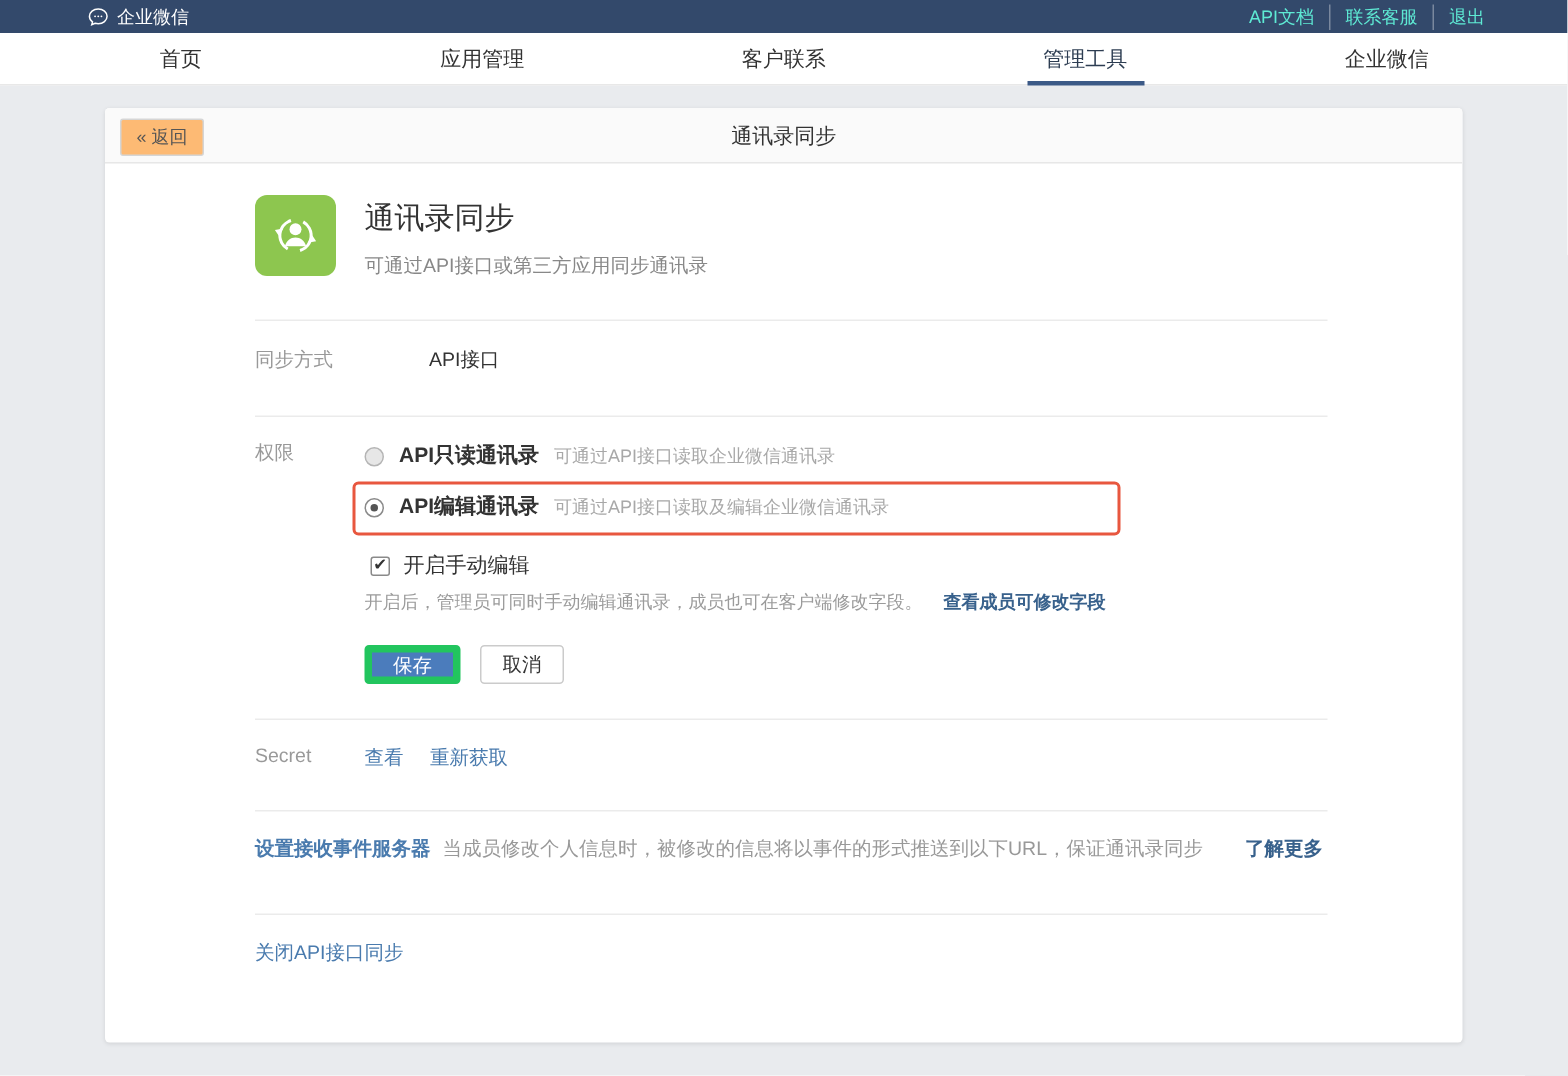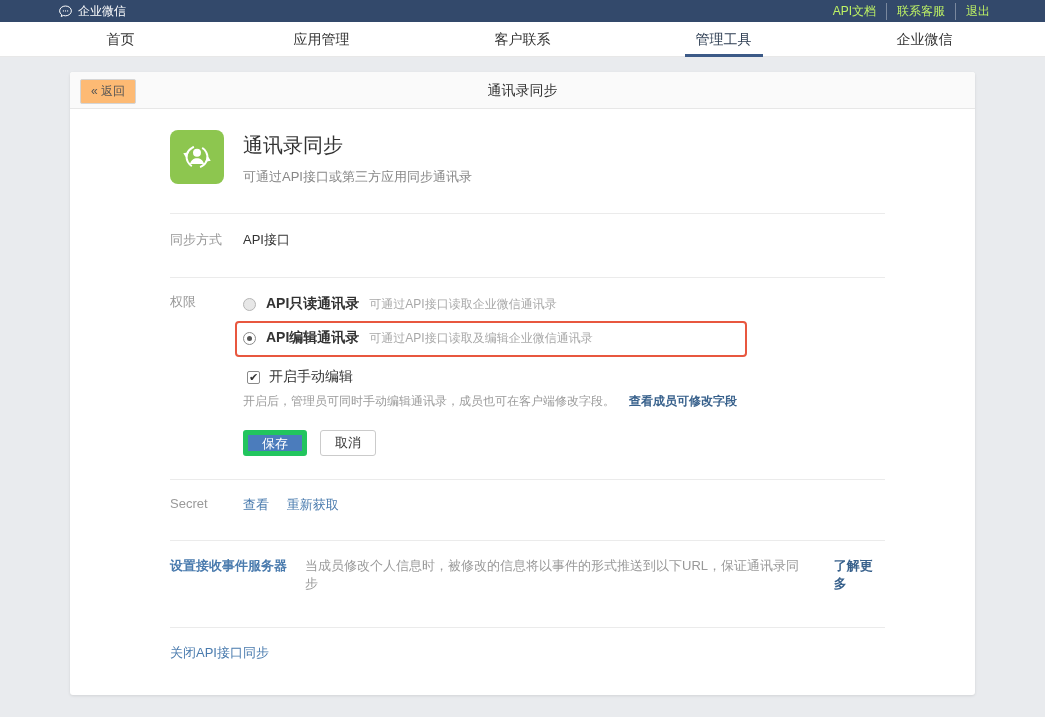--- a/index.html
+++ b/index.html
@@ -10,21 +10,21 @@
   }
   
   .topbar {
     height:22px; background:#33496b; color:#fff;
     display:flex; align-items:center; font-size:12px;
   }
   .topbar .logo { display:flex; align-items:center; gap:5px; margin-left:58px; }
   .topbar .logo svg { display:block; }
   .topbar .spacer { flex:1; }
   .topbar .links { margin-right:55px; display:flex; align-items:center; }
-  .topbar .links a { color:#bef264; text-decoration:none; cursor:pointer; }
+  .topbar .links a { color:#5eead4; text-decoration:none; cursor:pointer; }
   .topbar .links a + a { border-left:1px solid rgba(255,255,255,.35); margin-left:10px; padding-left:10px; }
   
   .nav {
     height:35px; background:#fff; display:flex;
     border-bottom:1px solid #e8e8e8; padding:0 20px;
   }
   .nav .nav-item {
     flex:1; text-align:center; font-size:14px; color:#333;
     cursor:pointer; line-height:34px;
   }
@@ -53,21 +53,21 @@
     flex:none; margin-right:19px; display:flex; align-items:center; justify-content:center;
   }
   .app-text .app-title { font-size:20px; color:#333; margin-top:2px; }
   .app-text .app-sub { font-size:13px; color:#888; margin-top:9px; }
   .divider { border-top:1px solid #ebebeb; }
   .d1 { margin-top:29px; } .d2 { margin-top:18px; } .d3 { margin-top:23px; }
   .d4 { margin-top:10px; } .d5 { margin-top:18px; }
   
   .form-row { display:flex; }
   .form-label { width:73px; flex:none; color:#999; }
-  .row-sync { padding:17px 0 10px; }
+  .row-sync { padding:17px 0 10px;gap:43px; }
   .row-sync .form-value { color:#333; }
   .row-perm { margin-top:15px; }
   
   .opt { display:flex; align-items:center; height:22px; }
   .radio {
     width:13px; height:13px; border-radius:50%; border:1px solid #b5b5b5;
     background:#e7e7e7; flex:none; margin-right:10px; cursor:pointer; position:relative;
   }
   .radio.sel { background:#fff; border-color:#8a8a8a; }
   .radio.sel::after {
@@ -93,21 +93,21 @@
   .btn-row { margin-top:20px; display:flex; }
   .btn { height:26px; min-width:54px; padding:0 14px; font-size:13px; border-radius:3px; cursor:pointer; }
   .btn-primary { background:#4b7cbc; border:5px solid #22c55e; color:#fff; }
   .btn-default { background:#fff; border:1px solid #cbcbcb; color:#333; margin-left:13px; }
   
   a.lnk { color:#4a7bae; text-decoration:none; cursor:pointer; }
   a.lnk-strong { color:#38618c; font-weight:bold; text-decoration:none; cursor:pointer;margin-left:14px; }
   .row-secret { padding:16px 0; }
   .row-secret .links a + a { margin-left:14px;margin-top:22px; }
   .row-callback { padding:16px 0; display:flex; align-items:baseline; }
-  .row-callback .cb-link { font-weight:bold; margin-right:18px; white-space:nowrap; }
+  .row-callback .cb-link { font-weight:bold; margin-right:8px; white-space:nowrap; }
   .row-callback .cb-desc { color:#999; margin-right:14px; }
   .row-close { padding:16px 0; }
 </style>
 </head>
 <body>
 
 <div class="topbar">
   <div class="logo">
     <span>
       <svg width="15" height="15" viewBox="0 0 24 24">

